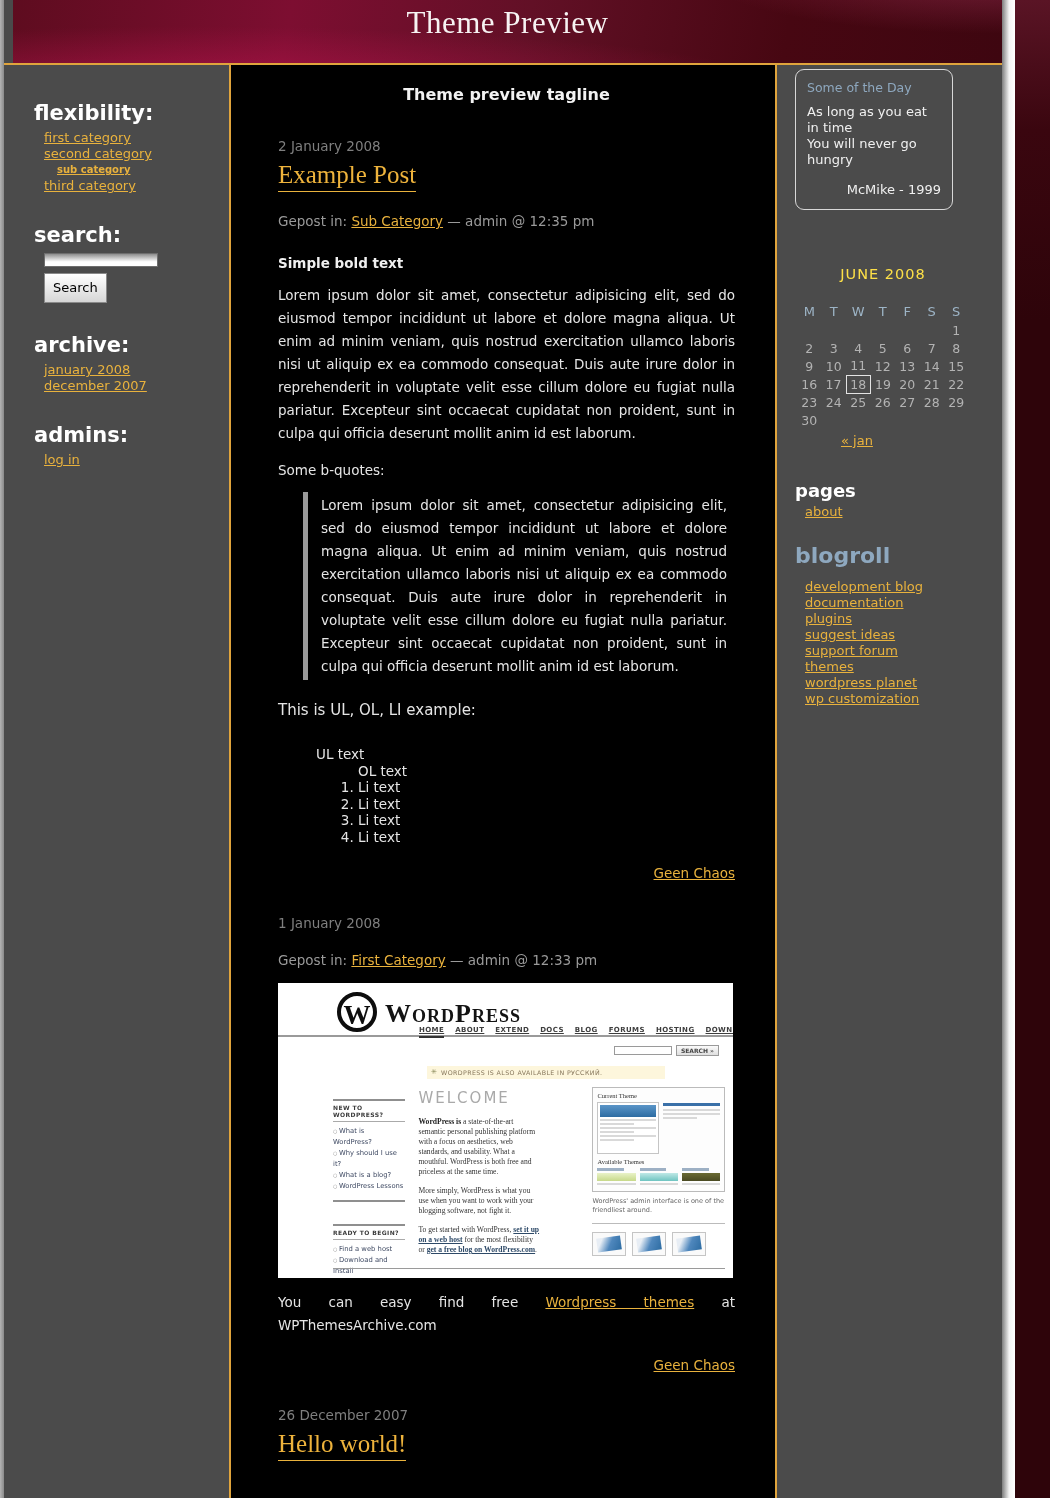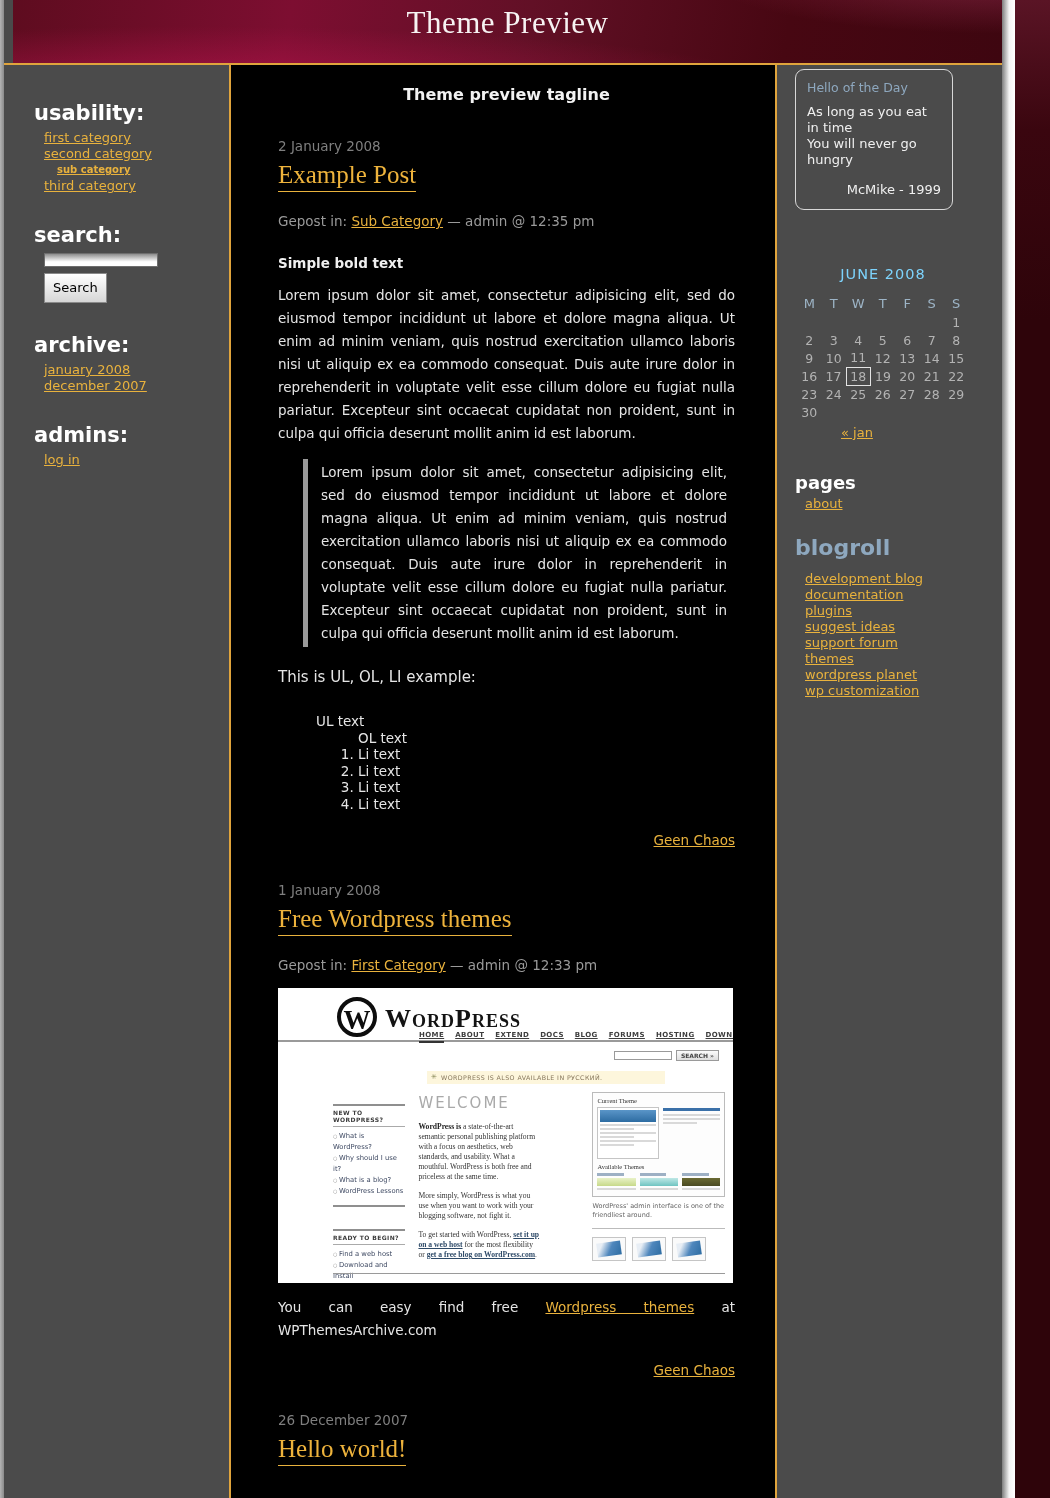--- a/index.html
+++ b/index.html
@@ -56,21 +56,21 @@
 
   
   .sidebar-right { padding-top:4px; }
   .quote-box { margin-left:18px; width:158px; border:1px solid #d8d8d8; border-radius:9px;
     padding:10px 11px 12px; }
   .quote-head { color:#8ea8bf; font-size:12.5px; margin-bottom:9px; }
   .quote-line { color:#f0f0f0; font-size:13px; line-height:16px; }
   .quote-attr { color:#f0f0f0; font-size:13px; text-align:right; margin-top:14px; }
 
   .calendar { margin:56px 0 0 20px; width:172px; }
-  .cal-title { text-align:center; color:#7dd3fc; font-size:14.5px; letter-spacing:1px; margin-bottom:12px; }
+  .cal-title { text-align:center; color:#fde047; font-size:14.5px; letter-spacing:1px; margin-bottom:20px; }
   .calendar table { border-collapse:collapse; width:100%; }
   .calendar th { color:#9db4c6; font-weight:normal; font-size:13px; height:19px; }
   .calendar td { color:#b3b3b3; font-size:12.5px; text-align:center; height:18px; width:24px; }
   .calendar td.today { border:1px solid #e3e3e3; }
   .cal-prev { margin:4px 0 0 44px; font-size:13px; }
 
   .pages-h { margin:32px 0 4px 18px; font-size:18px; font-weight:bold; color:#fff; }
   .pages-list { margin-left:28px; }
   .blogroll-h { margin:24px 0 12px 18px; font-size:22px; color:#8ea8bf; }
   .blogroll-list { margin-left:28px; }
@@ -165,21 +165,21 @@
       <div class="site-header">
         <h1>Theme Preview</h1>
       </div>
     </div>
     <div class="header-rule"></div>
 
     <div class="columns">
 
       <div class="sidebar sidebar-left">
         <div class="side-block">
-          <h2 class="side-h">usability:</h2>
+          <h2 class="side-h">flexibility:</h2>
           <div class="side-list linklist ylinks">
               <a class="ylink">first category</a>
               <a class="ylink">second category</a>
               <a class="ylink sub">sub category</a>
               <a class="ylink">third category</a>
             </div>
         </div>
 
         <div class="side-block">
           <h2 class="side-h">search:</h2>
@@ -209,36 +209,36 @@
         <article>
           <div class="post-date">2 January 2008</div>
           <a class="post-title">Example Post</a>
           <div class="post-meta">
             <span>Gepost in:</span>
             <span><a class="ylink">Sub Category</a></span>
             <span>— admin @ 12:35 pm</span>
           </div>
           <div class="bold-line">Simple bold text</div>
           <p class="para">Lorem ipsum dolor sit amet, consectetur adipisicing elit, sed do eiusmod tempor incididunt ut labore et dolore magna aliqua. Ut enim ad minim veniam, quis nostrud exercitation ullamco laboris nisi ut aliquip ex ea commodo consequat. Duis aute irure dolor in reprehenderit in voluptate velit esse cillum dolore eu fugiat nulla pariatur. Excepteur sint occaecat cupidatat non proident, sunt in culpa qui officia deserunt mollit anim id est laborum.</p>
+          <div class="quote-label">Some b-quotes:</div>
           <blockquote class="bq">Lorem ipsum dolor sit amet, consectetur adipisicing elit, sed do eiusmod tempor incididunt ut labore et dolore magna aliqua. Ut enim ad minim veniam, quis nostrud exercitation ullamco laboris nisi ut aliquip ex ea commodo consequat. Duis aute irure dolor in reprehenderit in voluptate velit esse cillum dolore eu fugiat nulla pariatur. Excepteur sint occaecat cupidatat non proident, sunt in culpa qui officia deserunt mollit anim id est laborum.</blockquote>
           <div class="list-label">This is UL, OL, LI example:</div>
           <div class="ul-item">UL text</div>
           <div class="ol-label">OL text</div>
           <ol class="demo">
               <li>Li text</li>
               <li>Li text</li>
               <li>Li text</li>
               <li>Li text</li>
             </ol>
           <a class="comments-link ylink">Geen Chaos</a>
         </article>
 
         <article>
           <div class="post-date">1 January 2008</div>
-          <a class="post-title">Free Wordpress themes</a>
           <div class="post-meta">
             <span>Gepost in:</span>
             <span><a class="ylink">First Category</a></span>
             <span>— admin @ 12:33 pm</span>
           </div>
 
           <div class="wp-shot">
             <span class="wp-logo-circle">W</span>
             <span class="wp-wordmark">WordPress</span>
             <div class="wp-navline"></div>
@@ -356,21 +356,21 @@
         <article>
           <div class="post-date">26 December 2007</div>
           <a class="post-title">Hello world!</a>
 
         </article>
 
       </div>
 
       <div class="sidebar sidebar-right">
         <div class="quote-box">
-          <div class="quote-head">Hello of the Day</div>
+          <div class="quote-head">Some of the Day</div>
           <div class="quote-line">As long as you eat in time</div>
           <div class="quote-line">You will never go hungry</div>
           <div class="quote-attr">McMike - 1999</div>
         </div>
 
         <div class="calendar">
           <div class="cal-title">JUNE 2008</div>
           <table>
             <thead>
               <tr>

